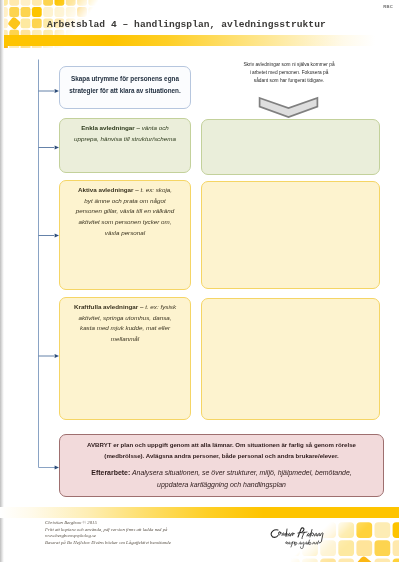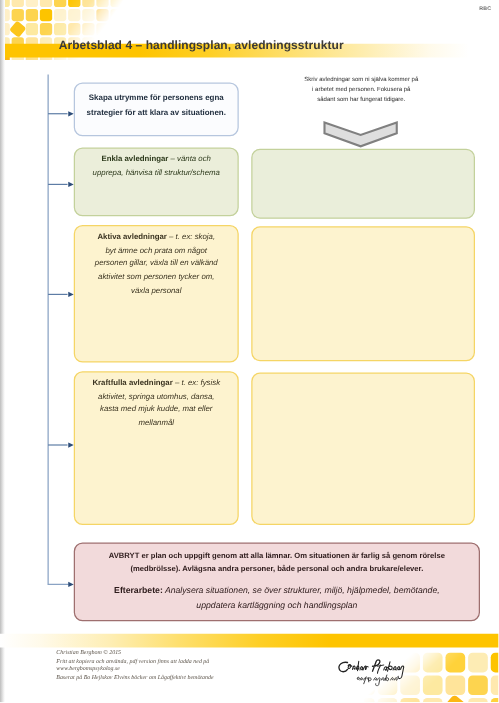--- a/index.html
+++ b/index.html
@@ -9,22 +9,22 @@
 
   
   .scan-edge{position:absolute;left:0;top:0;width:4px;height:562px;
     background:linear-gradient(90deg,#bdbdbd 0%,#d6d6d6 35%,#f2f2f2 75%,#fff 100%);}
 
   
   .hdr{position:absolute;left:0;top:0;width:399px;height:50px;overflow:hidden;}
   .hdr-deco{position:absolute;left:0;top:0;width:110px;height:48px;filter:blur(0.35px);}
   .ybar{position:absolute;left:0;top:35px;width:399px;height:11px;
         background:linear-gradient(90deg,#fec400 0%,#fec400 28%,#fecf26 42%,#fedf6d 58%,#feeeb4 74%,#fffaea 86%,#ffffff 94%);}
-  .hdr-title{position:absolute;left:47px;top:31px;font-size:9.6px;font-weight:bold;
-             color:#3b3a38;letter-spacing:0.05px;white-space:nowrap;}
+  .hdr-title{position:absolute;left:47px;top:19px;font-size:9.6px;font-weight:bold;
+             color:#3b3a38;letter-spacing:0.05px;white-space:nowrap;font-family:Liberation Mono, monospace;}
   .corner-mark{position:absolute;right:6px;top:4px;font-size:4.2px;color:#6d6d6d;
                font-weight:bold;letter-spacing:0.2px;}
 
   
   .ftr{position:absolute;left:0;top:500px;width:399px;height:62px;overflow:hidden;}
   .ybar-b{position:absolute;left:0;top:7px;width:399px;height:11px;
         background:linear-gradient(90deg,#ffffff 0%,#fffaea 8%,#feeeb4 22%,#fedf6d 36%,#fecf26 52%,#fec400 66%,#fec400 100%);}
   .ftr-deco{position:absolute;right:0;top:18px;width:108px;height:44px;filter:blur(0.35px);}
   .ftr-text{position:absolute;left:45px;top:20px;font-size:4.75px;color:#5a5248;
             line-height:1.42;font-style:italic;font-family:"Liberation Serif",serif;}

